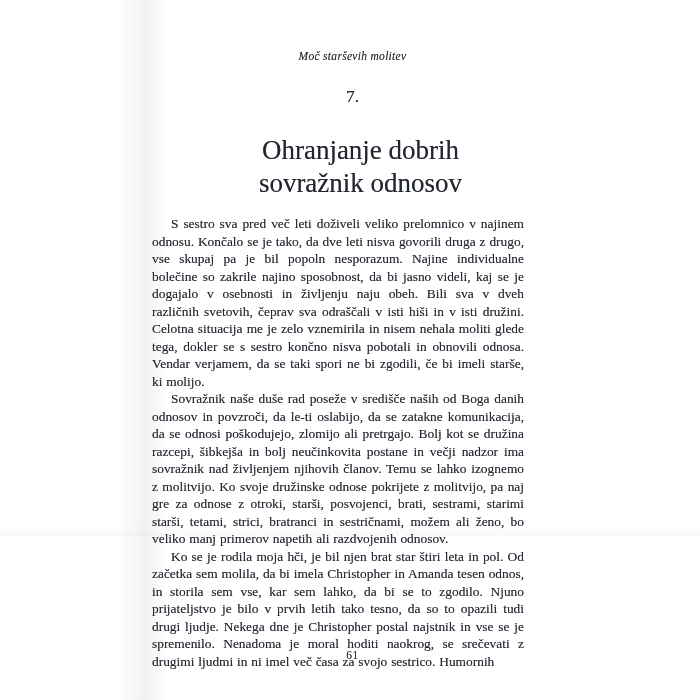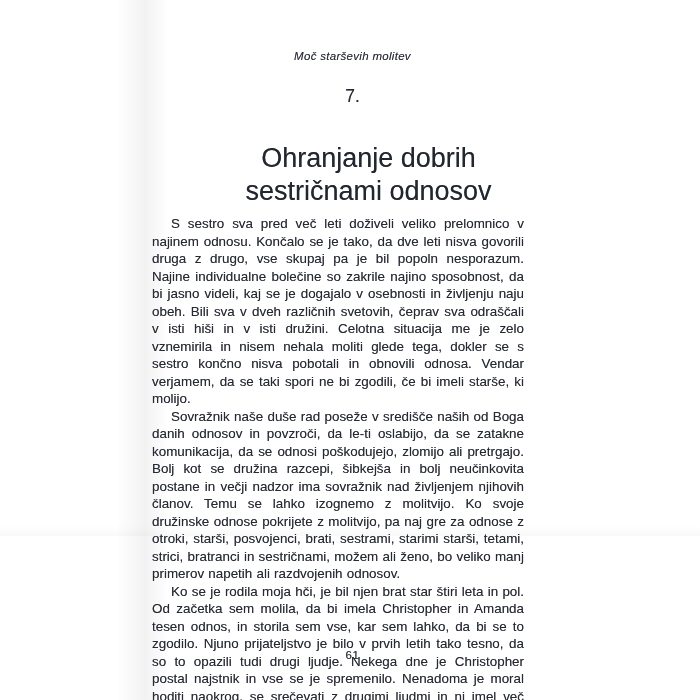--- a/index.html
+++ b/index.html
@@ -8,21 +8,21 @@
     width: 700px;
     height: 700px;
     overflow: hidden;
     background: #ffffff;
   }
   .scan-page {
     position: relative;
     width: 700px;
     height: 536px;
     background: #ffffff;
-    font-family: Liberation Sans, sans-serif;
+    font-family: Liberation Serif, serif;
     color: #262a33;
   }
   
   .gutter-shadow {
     position: absolute;
     left: 116px;
     top: 0;
     width: 52px;
     height: 700px;
     background: linear-gradient(to right,
@@ -64,21 +64,21 @@
     text-align: center;
     font-size: 17.5px;
     color: #262a33;
     text-shadow: 0 0 0.4px rgba(38,42,51,0.55);
   }
   .chapter-title {
     position: absolute;
     top: 126px;
     left: 165px;
     width: 375px;
-    margin: 16px;
+    margin: 8px;
     text-align: center;
     font-size: 27px;
     line-height: 33px;
     font-weight: 400;
     color: #22262f;
     text-shadow: 0 0 0.5px rgba(34,38,47,0.55);
   }
   .body-text {
     position: absolute;
     top: 215px;
@@ -112,21 +112,21 @@
 
 <div class="scan-page">
 
   <div class="gutter-shadow"></div>
   <div class="bottom-edge"></div>
 
   <div class="running-header">Moč starševih molitev</div>
 
   <div class="chapter-number">7.</div>
 
-  <h1 class="chapter-title"><span>Ohranjanje dobrih</span><br><span>sestričnami odnosov</span></h1>
+  <h1 class="chapter-title"><span>Ohranjanje dobrih</span><br><span>sovražnik odnosov</span></h1>
 
   <div class="body-text">
     <p>S sestro sva pred več leti doživeli veliko prelomnico v najinem odnosu. Končalo se je tako, da dve leti nisva govorili druga z drugo, vse skupaj pa je bil popoln nesporazum. Najine individualne bolečine so zakrile najino sposobnost, da bi jasno videli, kaj se je dogajalo v osebnosti in življenju naju obeh. Bili sva v dveh različnih svetovih, čeprav sva odraščali v isti hiši in v isti družini. Celotna situacija me je zelo vznemirila in nisem nehala moliti glede tega, dokler se s sestro končno nisva pobotali in obnovili odnosa. Vendar verjamem, da se taki spori ne bi zgodili, če bi imeli starše, ki molijo.</p>
     <p>Sovražnik naše duše rad poseže v središče naših od Boga danih odnosov in povzroči, da le-ti oslabijo, da se zatakne komunikacija, da se odnosi poškodujejo, zlomijo ali pretrgajo. Bolj kot se družina razcepi, šibkejša in bolj neučinkovita postane in večji nadzor ima sovražnik nad življenjem njihovih članov. Temu se lahko izognemo z molitvijo. Ko svoje družinske odnose pokrijete z molitvijo, pa naj gre za odnose z otroki, starši, posvojenci, brati, sestrami, starimi starši, tetami, strici, bratranci in sestričnami, možem ali ženo, bo veliko manj primerov napetih ali razdvojenih odnosov.</p>
     <p>Ko se je rodila moja hči, je bil njen brat star štiri leta in pol. Od začetka sem molila, da bi imela Christopher in Amanda tesen odnos, in storila sem vse, kar sem lahko, da bi se to zgodilo. Njuno prijateljstvo je bilo v prvih letih tako tesno, da so to opazili tudi drugi ljudje. Nekega dne je Christopher postal najstnik in vse se je spremenilo. Nenadoma je moral hoditi naokrog, se srečevati z drugimi ljudmi in ni imel več časa za svojo sestrico. Humornih</p>
   </div>
 
   <div class="page-number">61</div>
 
 </div>

